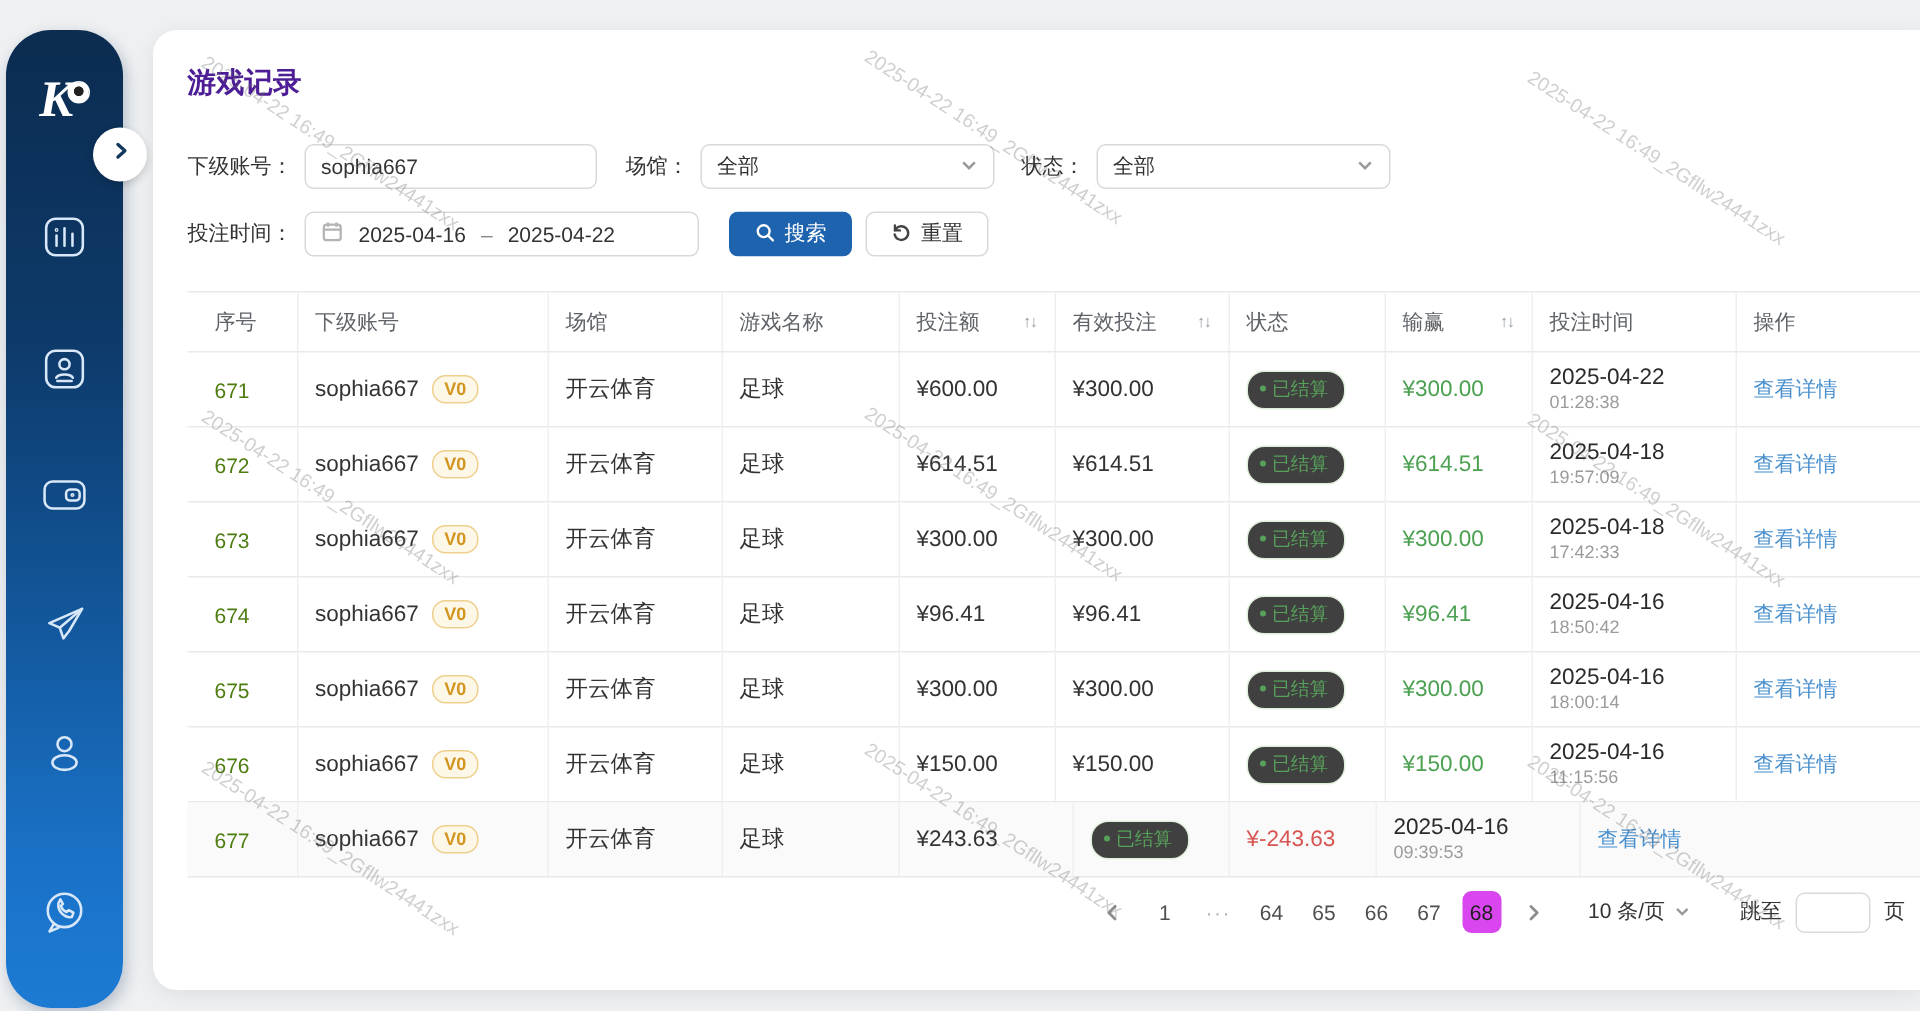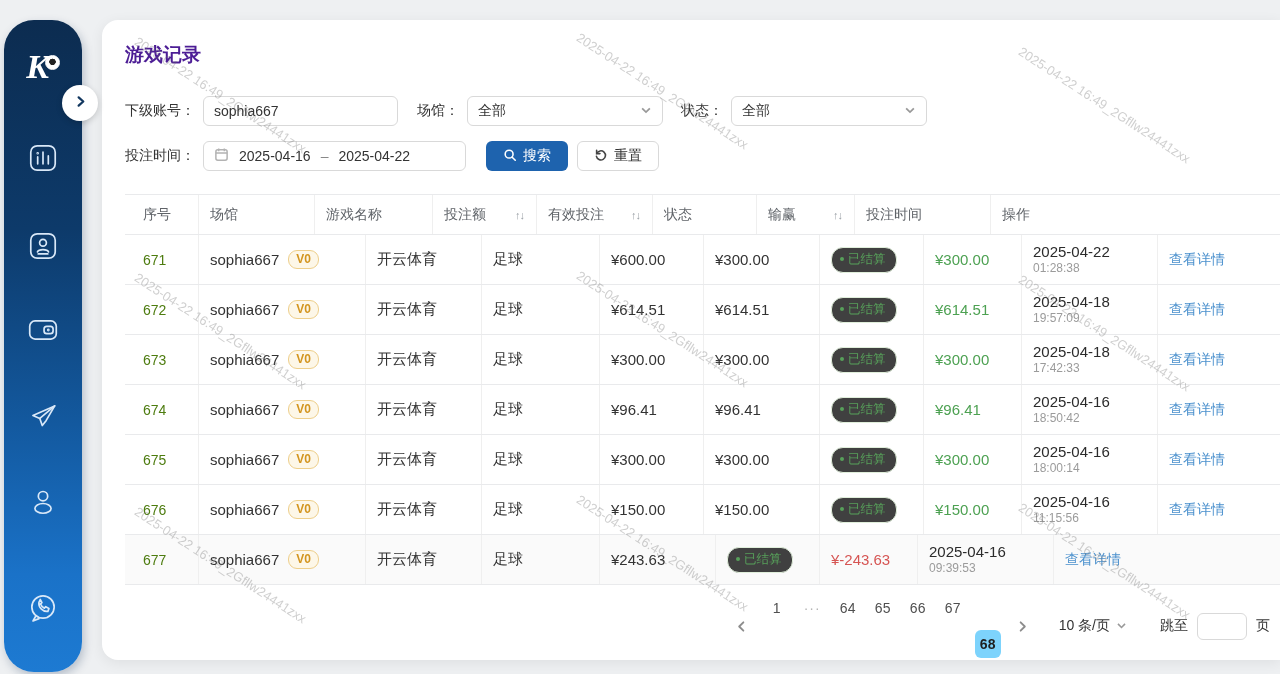--- a/index.html
+++ b/index.html
@@ -88,21 +88,21 @@
   .datecell { display:flex; flex-direction:column; justify-content:center; align-items:flex-start; line-height:1.25; }
   .d1 { color:#2b2b2b; font-size:15px; } .d2 { color:#9b9b9b; font-size:12px; }
   .link { color:#4a90cd; cursor:pointer; text-decoration:none; }
   .row-hl { background:#fafafa; }
   
   .pagination {
     position:absolute; right:10px; top:574px; display:flex; align-items:center; gap:9px;
     font-size:14px; color:#4f4f4f;
   }
   .pg-item { min-width:26px; height:28px; display:flex; align-items:center; justify-content:center; cursor:pointer; border-radius:6px; padding:0 5px; }
-  .pg-item.active { background:#7dd3fc; font-weight:bold; color:#1f1f1f;margin-top:36px; }
+  .pg-item.active { background:#d946ef; font-weight:normal; color:#1f1f1f; }
   .pg-ellipsis { color:#b5b5b5; letter-spacing:1px; }
   .pg-arrow svg { width:13px; height:13px; stroke:#8d8d8d; fill:none; stroke-width:2; stroke-linecap:round; stroke-linejoin:round; }
   .pg-size { display:flex; align-items:center; gap:6px; margin-left:14px; cursor:pointer; color:#333; }
   .pg-size svg { width:11px; height:11px; stroke:#999; fill:none; stroke-width:2; }
   .pg-jump { display:flex; align-items:center; gap:9px; margin-left:24px; color:#333; }
   .pg-jump input { width:50px; height:27px; border:1px solid #d9d9d9; border-radius:6px; outline:none; font-size:14px; text-align:center; font-family:inherit; }
   
   .wm-layer { position:absolute; inset:0; pointer-events:none; z-index:20; }
   .wm {
     position:absolute; font-size:13px; color:rgba(110,110,110,.33);
@@ -214,20 +214,23 @@
             <path d="M3 2.6v3.8h3.8"></path>
           </svg></span>
       <span>重置</span>
     </button>
   </div>
 
   <div class="table">
     <div class="tr thead" id="thead-row">
         <div class="td c0">
           <span>序号</span>
+        </div>
+        <div class="td c1">
+          <span>下级账号</span>
         </div>
         <div class="td c2">
           <span>场馆</span>
         </div>
         <div class="td c3">
           <span>游戏名称</span>
         </div>
         <div class="td c4">
           <span>投注额</span>
           <span class="sort">↑↓</span>

